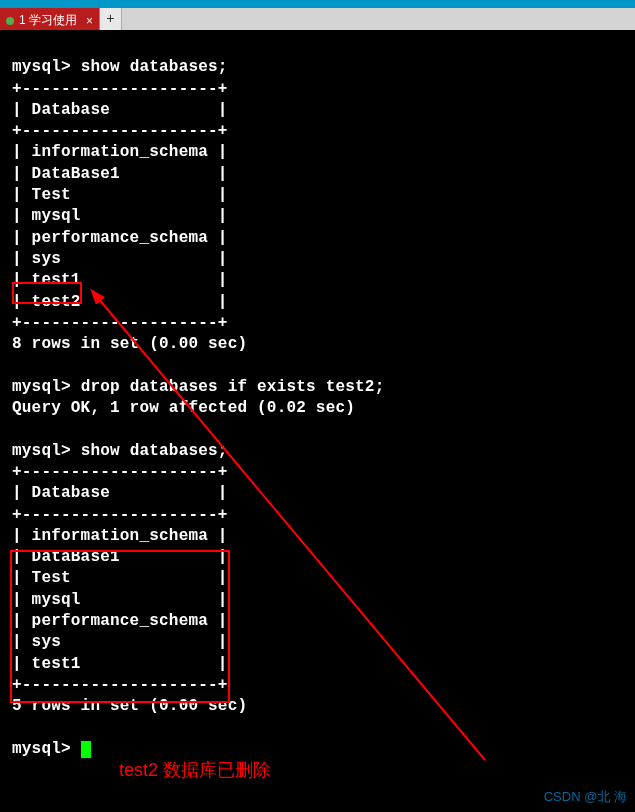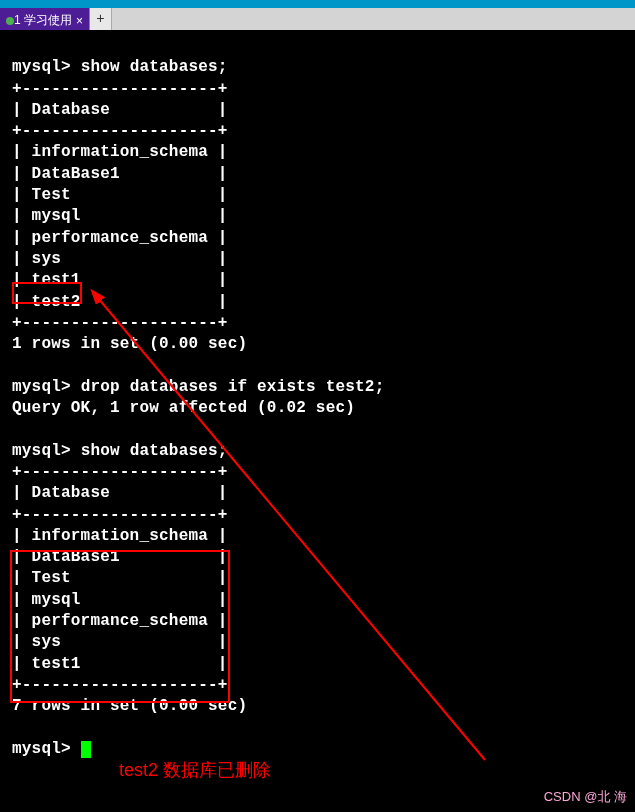--- a/index.html
+++ b/index.html
@@ -18,27 +18,28 @@
     height: 8px;
     background: #0096c8;
   }
   .tab-bar {
     height: 22px;
     background: #d4d4d4;
     display: flex;
     align-items: stretch;
   }
   .tab {
-    background: #4c1d95;
+    background: #b91c1c;
     color: #fff;
     font-family: sans-serif;
     font-size: 12px;
     padding: 3px 6px 0 6px;
     display: flex;
     align-items: center;
+    gap: 5px;
     border-right: 1px solid #888;
   }
   .tab .dot {
     width: 8px; height: 8px;
     border-radius: 50%;
     background: #4caf50;
   }
   .tab .close {
     font-size: 12px;
     padding-left: 4px;
@@ -77,21 +78,21 @@
     position: absolute;
     color: #ff0000;
     font-family: "Microsoft YaHei", sans-serif;
     font-size: 18px;
     font-weight: normal;
   }
   .watermark {
     position: absolute;
     right: 8px;
     bottom: 6px;
-    color: #f9a8d4;
+    color: #0369a1;
     font-family: sans-serif;
     font-size: 13px;
     font-weight: normal;
   }
   svg.arrow {
     position: absolute;
     top: 0; left: 0;
     width: 635px;
     height: 812px;
     pointer-events: none;
@@ -118,38 +119,38 @@
 <span>+--------------------+</span>
 | <span>information_schema</span> |
 | <span>DataBase1</span>          |
 | <span>Test</span>               |
 | <span>mysql</span>              |
 | <span>performance_schema</span> |
 | <span>sys</span>                |
 | <span>test1</span>              |
 | <span>test2</span>              |
 <span>+--------------------+</span>
-<span>1 rows in set (0.00 sec)</span>
+<span>8 rows in set (0.00 sec)</span>
 
 <span>mysql&gt;</span> <span>drop databases if exists test2;</span>
 <span>Query OK, 1 row affected (0.02 sec)</span>
 
 <span>mysql&gt;</span> <span>show databases;</span>
 <span>+--------------------+</span>
 <span>| Database           |</span>
 <span>+--------------------+</span>
 | <span>information_schema</span> |
 | <span>DataBase1</span>          |
 | <span>Test</span>               |
 | <span>mysql</span>              |
 | <span>performance_schema</span> |
 | <span>sys</span>                |
 | <span>test1</span>              |
 <span>+--------------------+</span>
-<span>7 rows in set (0.00 sec)</span>
+<span>5 rows in set (0.00 sec)</span>
 
 <span>mysql&gt;</span> <span class="cursor"></span>
 </div>
 
 <div class="red-box" style="left:12px; top:282px; width:70px; height:22px;"></div>
 <div class="red-box" style="left:10px; top:550px; width:220px; height:153px;"></div>
 
 <svg class="arrow">
   <defs>
     <marker id="ah" markerWidth="10" markerHeight="10" refX="2" refY="3" orient="auto">

